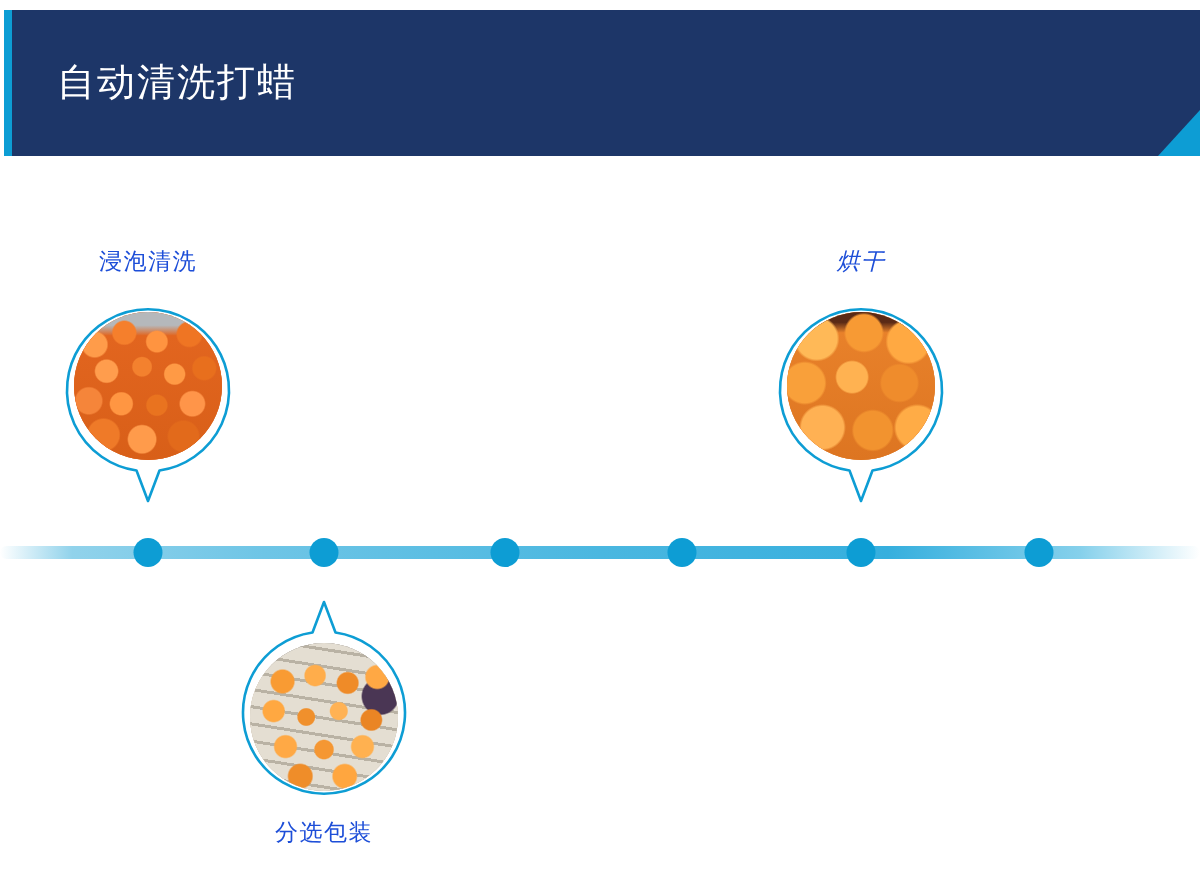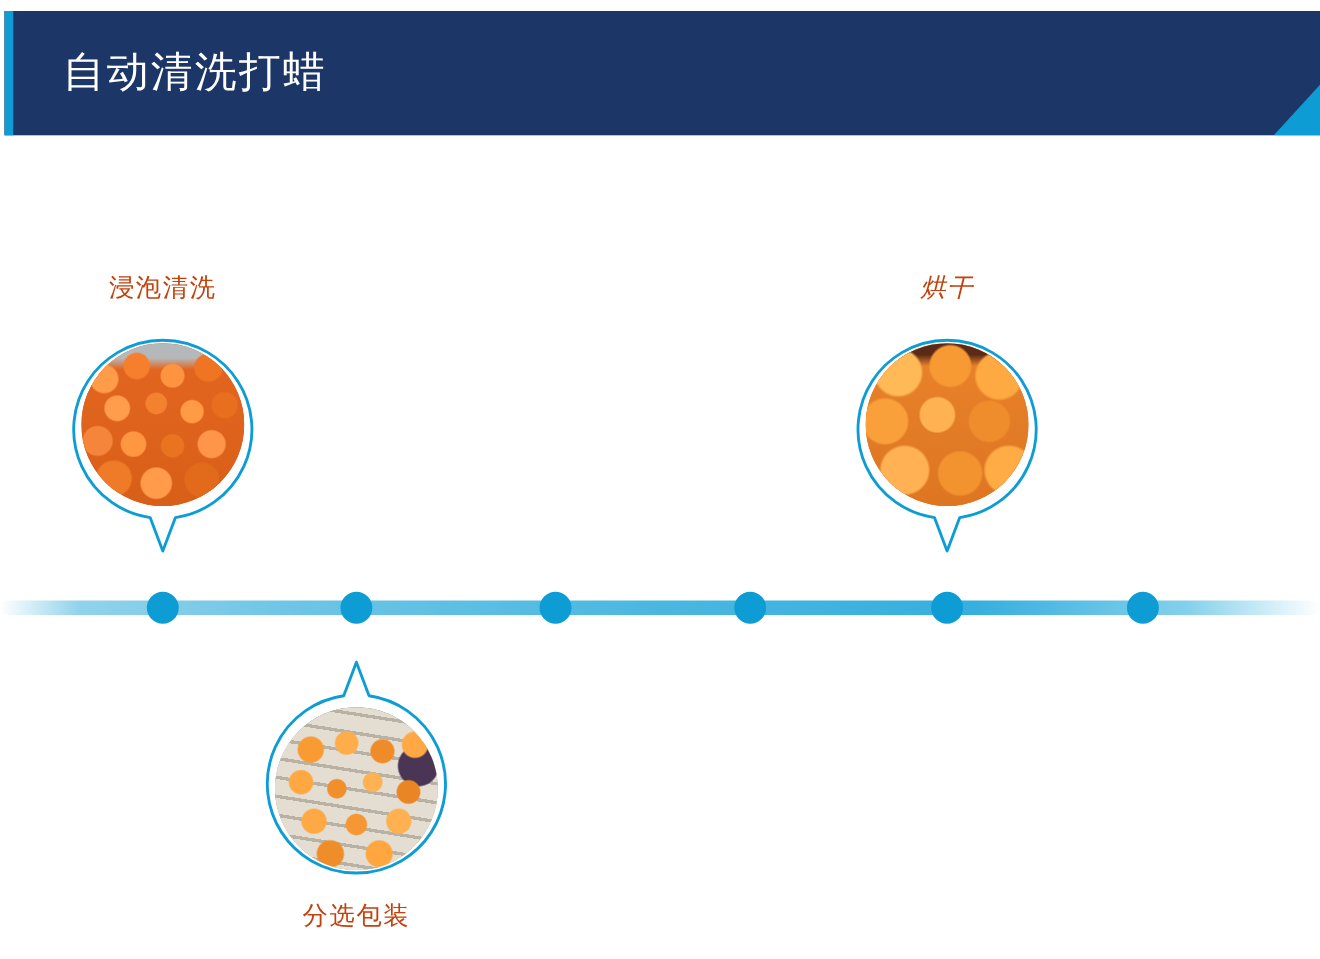--- a/index.html
+++ b/index.html
@@ -18,21 +18,21 @@
     height: 872px;
     background: #ffffff;
   }
 
   
   .header {
     position: absolute;
     left: 4px;
     top: 10px;
     width: 1196px;
-    height: 113px;
+    height: 146px;
     background: #1d3668;
     display: flex;
     align-items: center;
     overflow: hidden;
   }
   .header-accent {
     position: absolute;
     left: 0;
     top: 0;
     width: 8px;
@@ -121,21 +121,21 @@
     height: 148px;
     border-radius: 50%;
     overflow: hidden;
     background: #d8b089;
   }
   .stage.below .bubble-photo {
     top: 46px;
   }
 
   .stage-label {
-    color: #c2410c;
+    color: #1d4ed8;
     font-size: 23px;
     letter-spacing: 1.5px;
     line-height: 1.2;
     white-space: nowrap;
   }
 
   
   .stage.above .stage-label { margin-bottom: 24px; }
   .stage.below .stage-label { margin-top: 16px; }
 

